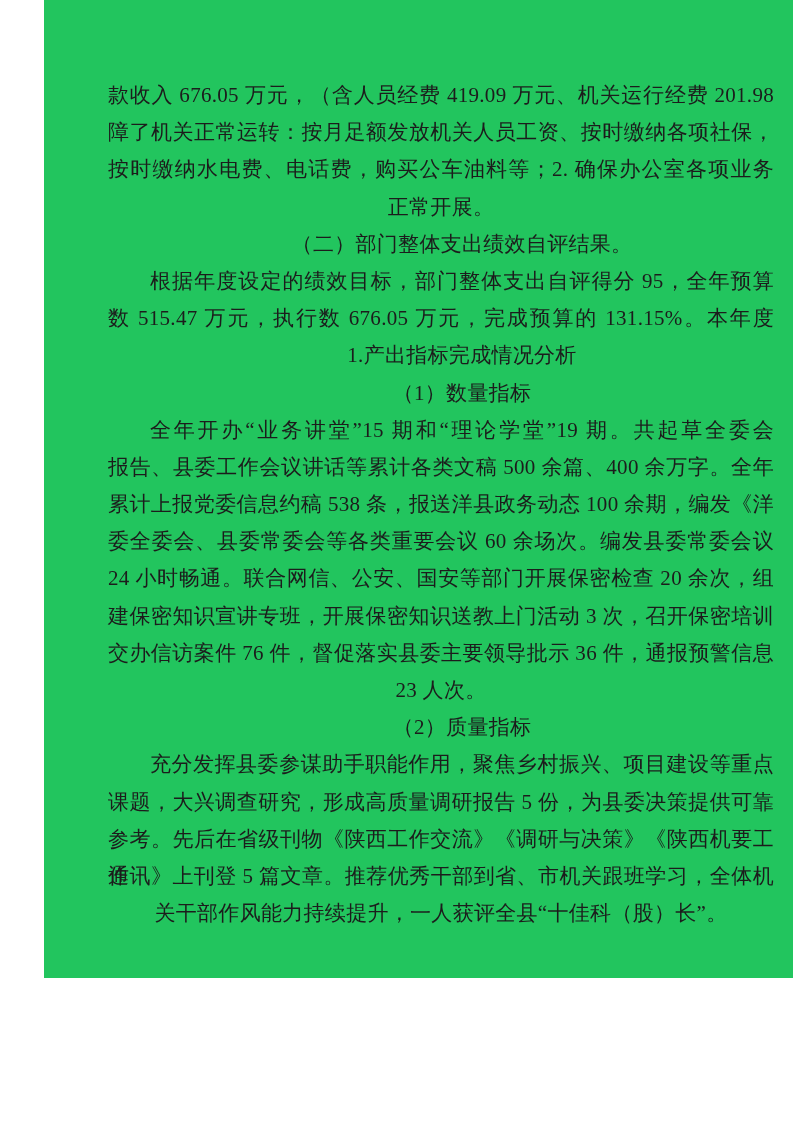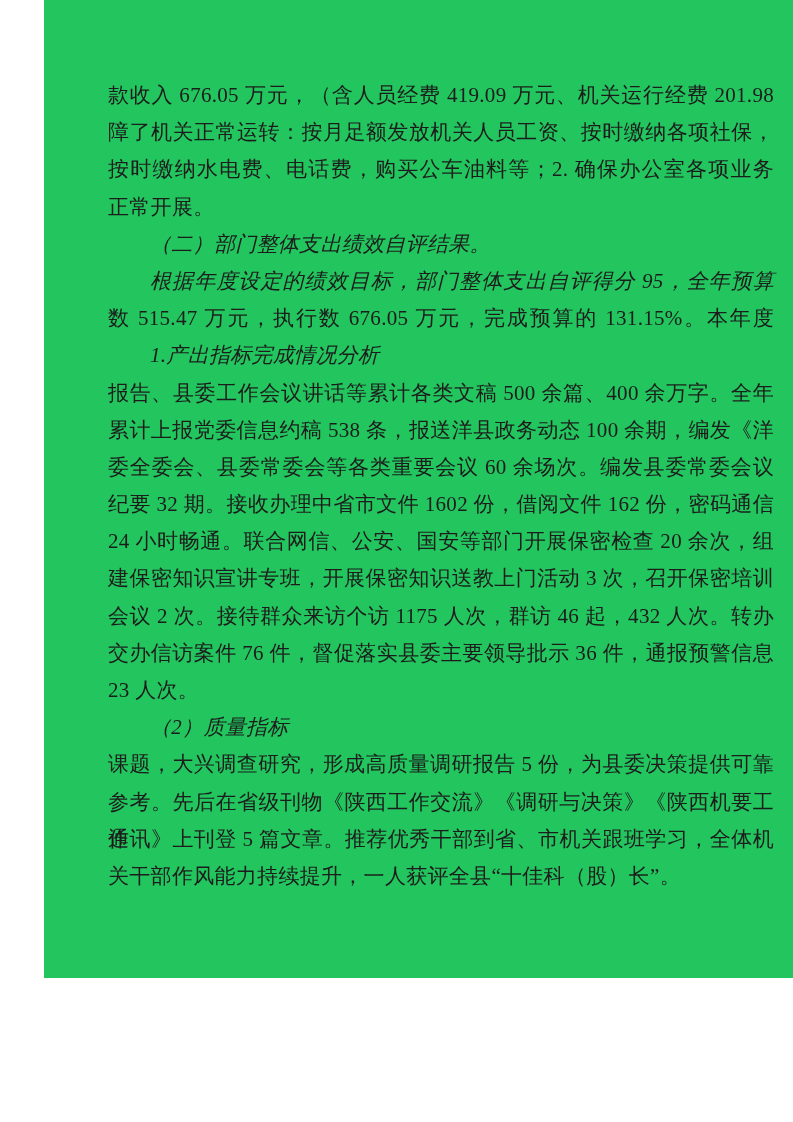--- a/index.html
+++ b/index.html
@@ -21,55 +21,55 @@
     position: absolute;
     left: 64px;
     top: 77px;
     width: 666px;
   }
   .line {
     font-size: 21px;
     line-height: 37.2px;
     height: 37.2px;
     white-space: nowrap;
-    text-align: left;
+    text-align: center;
     letter-spacing: 0.3px;
   }
   .line.justify {
     white-space: normal;
     text-align: justify;
     text-align-last: justify;
     text-justify: inter-character;
   }
   .line.indent {
     padding-left: 2em;
-    font-style: italic;
   }
 </style>
 </head>
 <body>
 
 <div class="page">
   <div class="doc-lines">
       <div class="line justify">款收入 676.05 万元，（含人员经费 419.09 万元、机关运行经费 201.98</div>
       <div class="line justify">障了机关正常运转：按月足额发放机关人员工资、按时缴纳各项社保，</div>
       <div class="line justify">按时缴纳水电费、电话费，购买公车油料等；2. 确保办公室各项业务</div>
       <div class="line">正常开展。</div>
       <div class="line indent">（二）部门整体支出绩效自评结果。</div>
       <div class="line indent justify">根据年度设定的绩效目标，部门整体支出自评得分 95，全年预算</div>
       <div class="line justify">数 515.47 万元，执行数 676.05 万元，完成预算的 131.15%。本年度</div>
       <div class="line indent">1.产出指标完成情况分析</div>
+      <div class="line indent">（1）数量指标</div>
+      <div class="line indent justify">全年开办“业务讲堂”15 期和“理论学堂”19 期。共起草全委会</div>
       <div class="line justify">报告、县委工作会议讲话等累计各类文稿 500 余篇、400 余万字。全年</div>
       <div class="line justify">累计上报党委信息约稿 538 条，报送洋县政务动态 100 余期，编发《洋</div>
       <div class="line justify">委全委会、县委常委会等各类重要会议 60 余场次。编发县委常委会议</div>
-      <div class="line justify">纪要 32 期。接收办理中省市文件 1602 份，借阅文件 162 份，密码通信</div>
       <div class="line justify">24 小时畅通。联合网信、公安、国安等部门开展保密检查 20 余次，组</div>
       <div class="line justify">建保密知识宣讲专班，开展保密知识送教上门活动 3 次，召开保密培训</div>
-      <div class="line justify">会议 2 次。接待群众来访个访 1175 人次，群访 46 起，432 人次。转办</div>
       <div class="line justify">交办信访案件 76 件，督促落实县委主要领导批示 36 件，通报预警信息</div>
       <div class="line">23 人次。</div>
       <div class="line indent">（2）质量指标</div>
+      <div class="line indent justify">充分发挥县委参谋助手职能作用，聚焦乡村振兴、项目建设等重点</div>
       <div class="line justify">课题，大兴调查研究，形成高质量调研报告 5 份，为县委决策提供可靠</div>
       <div class="line justify">参考。先后在省级刊物《陕西工作交流》《调研与决策》《陕西机要工作</div>
       <div class="line justify">通讯》上刊登 5 篇文章。推荐优秀干部到省、市机关跟班学习，全体机</div>
       <div class="line">关干部作风能力持续提升，一人获评全县“十佳科（股）长”。</div>
     </div>
 </div>
 
 </body></html>

